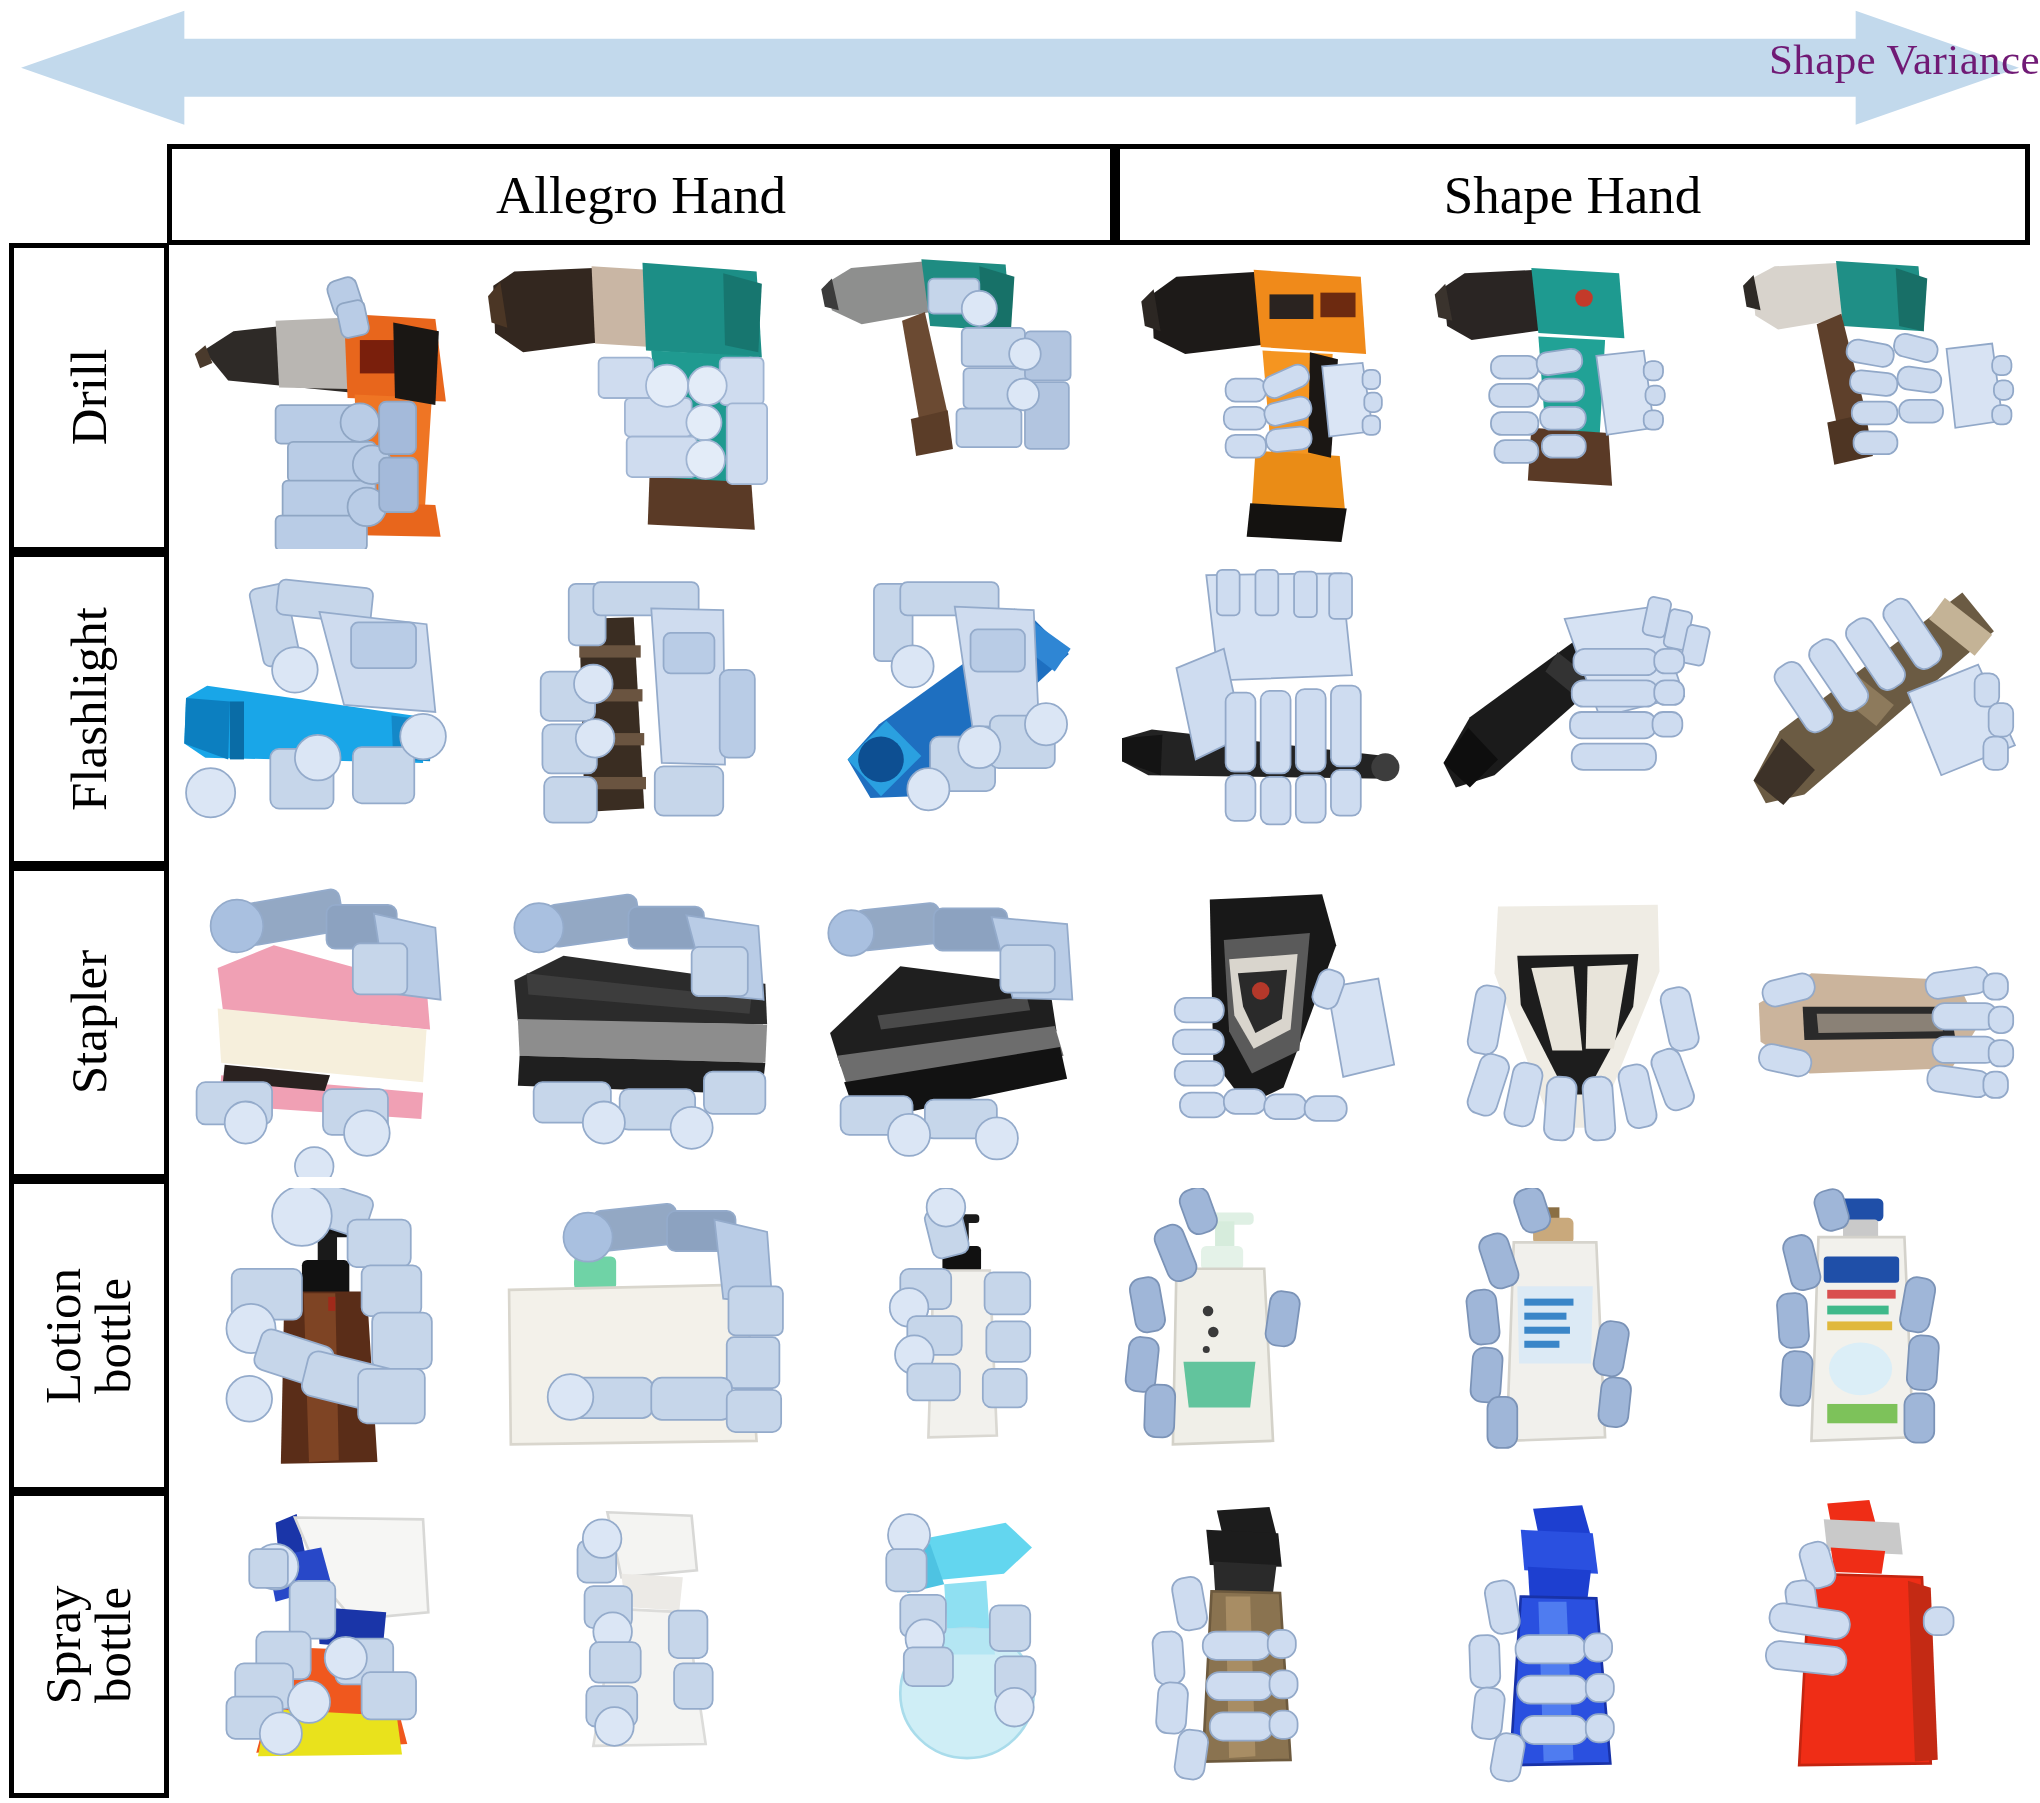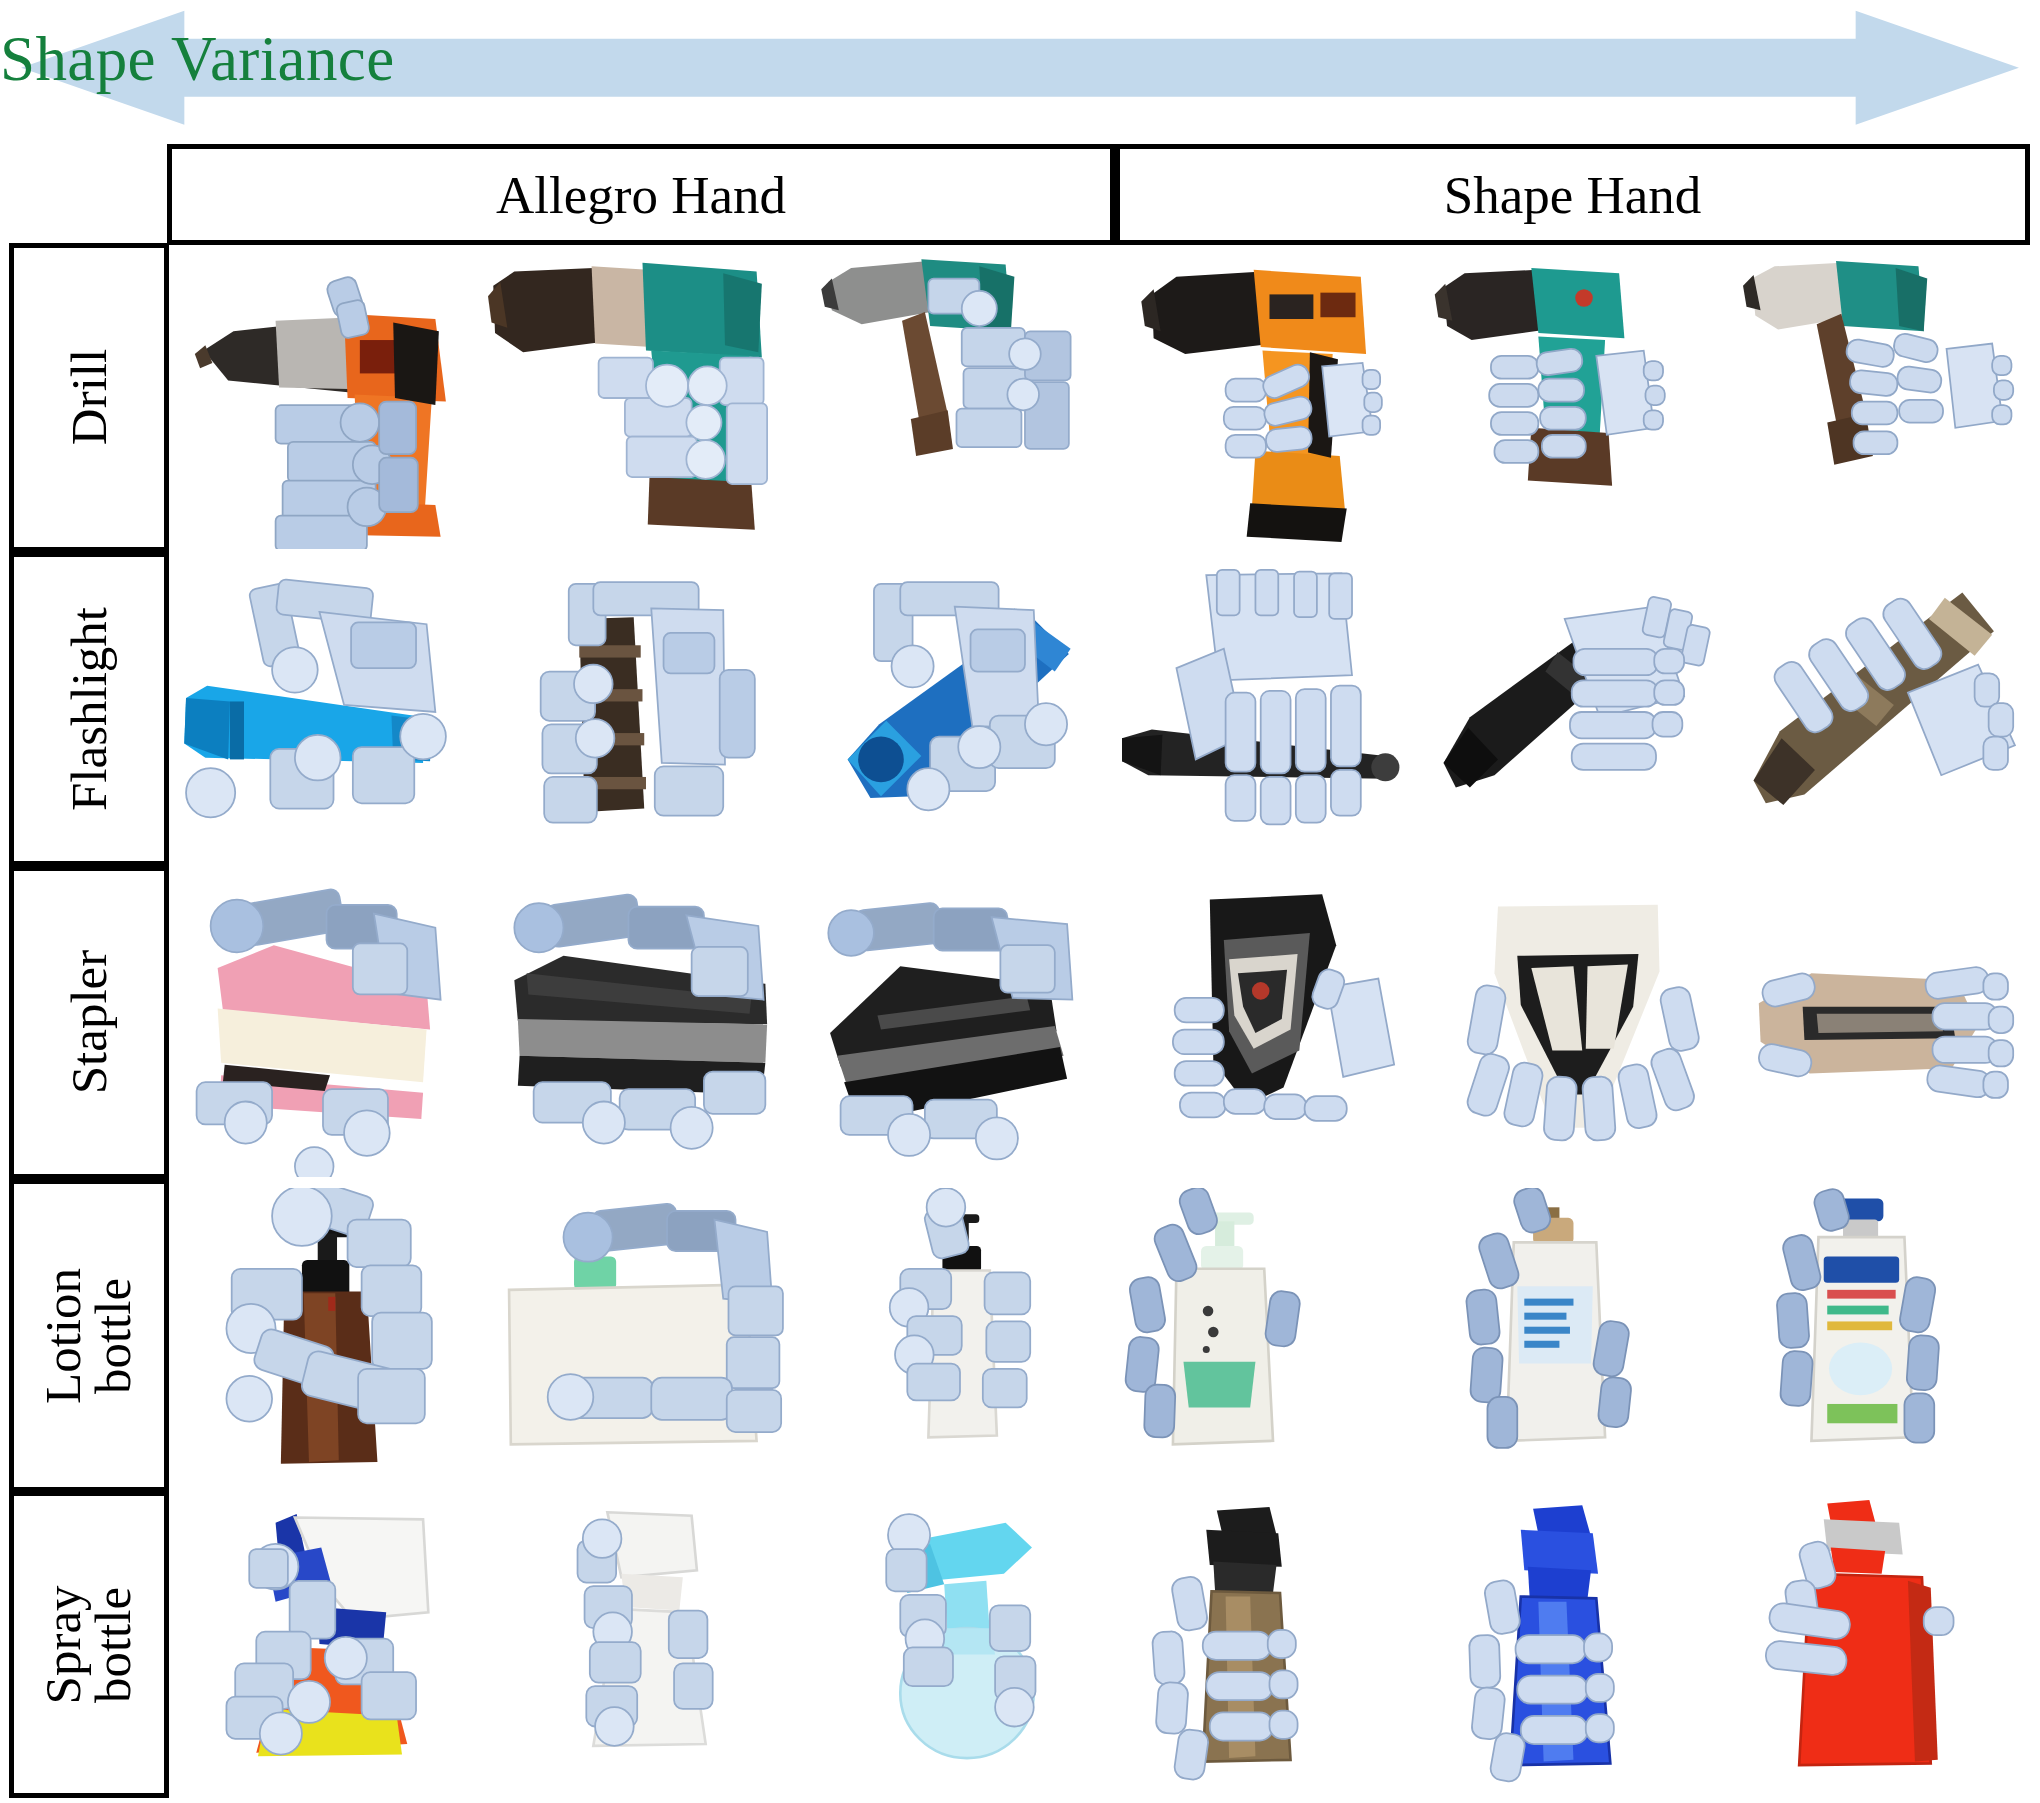--- a/index.html
+++ b/index.html
@@ -21,25 +21,25 @@
     position: absolute;
     left: 0; top: 0;
     width: 2040px;
     height: 132px;
   }
   #arrow-banner svg { display: block; }
   #arrow-label {
     position: absolute;
     left: 0; top: 7px;
     width: 2040px;
-    text-align: left;
-    font-size: 63px;
+    text-align: right;
+    font-size: 43px;
     line-height: 105px;
     letter-spacing: 0.4px;
-    color: #15803d;
+    color: #701a75;
     font-family: "Liberation Serif", "DejaVu Serif", serif;
   }
 
   
   #figure {
     position: absolute;
     left: 0; top: 8px;
     width: 1620px;
     height: 1804px;
   }

